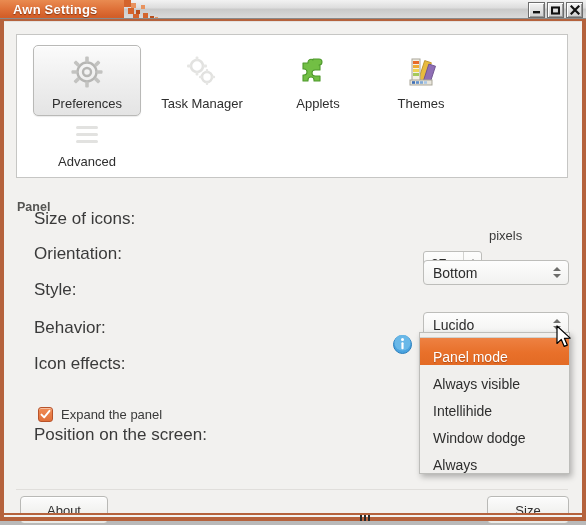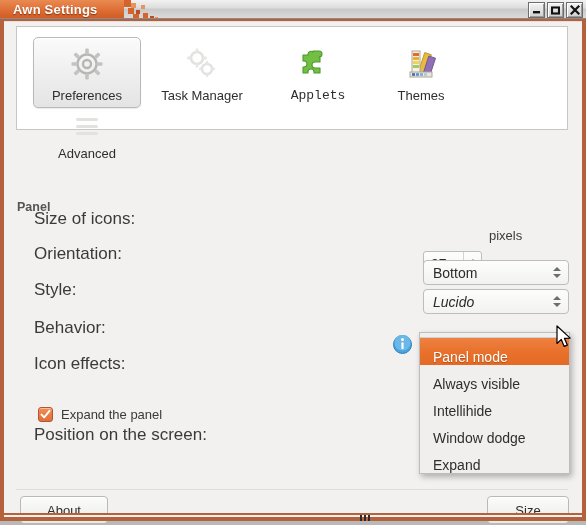--- a/index.html
+++ b/index.html
@@ -54,21 +54,21 @@
   
   .client{
     position:absolute;left:4px;top:21px;width:578px;height:496px;
     background:#f2f1ef;
     box-sizing:border-box;
     border-top:1px solid #e3e1de;
   }
 
   
   .toolframe{
-    position:absolute;left:12px;top:4px;width:552px;height:104px;
+    position:absolute;left:12px;top:12px;width:552px;height:144px;
     background:#ffffff;border:1px solid #c6c6c4;
     box-sizing:border-box;
   }
   .toolitems{position:absolute;left:0;top:0;width:100%;height:100%;}
   .toolitem{
     position:absolute;
     display:flex;flex-direction:column;align-items:center;justify-content:flex-start;
     padding:5px 10px 4px 10px;box-sizing:border-box;
     border:1px solid transparent;border-radius:5px;
   }
@@ -277,21 +277,21 @@
                   <rect x="21.8" y="15" width="2.4" height="3.6" rx="1"></rect>
                   <rect x="21.8" y="27.5" width="2.4" height="3.6" rx="1"></rect>
                   <rect x="15" y="21.8" width="3.6" height="2.4" rx="1"></rect>
                   <rect x="27.5" y="21.8" width="3.6" height="2.4" rx="1"></rect>
                 </g>
               </svg>
             </div>
             <div class="toollabel">Task Manager</div>
           </div>
 
-          <div class="toolitem" style="left:260px;top:10px;width:82px;font-family:Liberation Mono, monospace;">
+          <div class="toolitem" style="left:260px;top:10px;width:82px;">
             <div class="toolicon">
               <svg width="34" height="34" viewBox="0 0 34 34">
                 <path d="M12 4 h6 a3 3 0 1 1 0 6 h1 v5 h-5 a3 3 0 1 0 0 6 h5 v5 h-6 v-1 a3 3 0 1 0 -6 0 v1 h-5 v-6 h1 a3 3 0 1 0 0 -6 h-1 v-6 h5 v-1 a3 3 0 0 1 5 -2 z" fill="#72bf44" stroke="#4f9a2d" stroke-width="1.1" stroke-linejoin="round"></path>
               </svg>
             </div>
             <div class="toollabel">Applets</div>
           </div>
 
           <div class="toolitem" style="left:362px;top:10px;width:84px;">
             <div class="toolicon">
@@ -348,21 +348,21 @@
       <div class="unit">pixels</div>
 
       <div class="combo" style="top:238px;">
         <div class="combo-val">Bottom</div>
         <div class="combo-arrows">
           <span class="tri up"></span>
           <span class="tri dn"></span>
         </div>
       </div>
 
-      <div class="combo" style="top:267px;font-style:italic;">
+      <div class="combo" style="top:290px;">
         <div class="combo-val">Lucido</div>
         <div class="combo-arrows">
           <span class="tri up"></span>
           <span class="tri dn"></span>
         </div>
       </div>
 
       <div class="infoicon">
         <svg width="19" height="19" viewBox="0 0 19 19">
           <circle cx="9.5" cy="9.5" r="9" fill="#4aa3df" stroke="#2a7fbd" stroke-width="1"></circle>
@@ -389,21 +389,21 @@
         <div class="menu-item">
             <span>Always visible</span>
           </div>
         <div class="menu-item">
             <span>Intellihide</span>
           </div>
         <div class="menu-item">
             <span>Window dodge</span>
           </div>
         <div class="menu-item">
-            <span>Expand</span>
+            <span>Always</span>
           </div>
       </div>
 
       <div class="sep"></div>
       <div class="btn" style="left:16px;top:474px;width:88px;">
         <span>About</span>
       </div>
       <div class="btn" style="left:483px;top:474px;width:82px;">
         <span>Size</span>
       </div>

